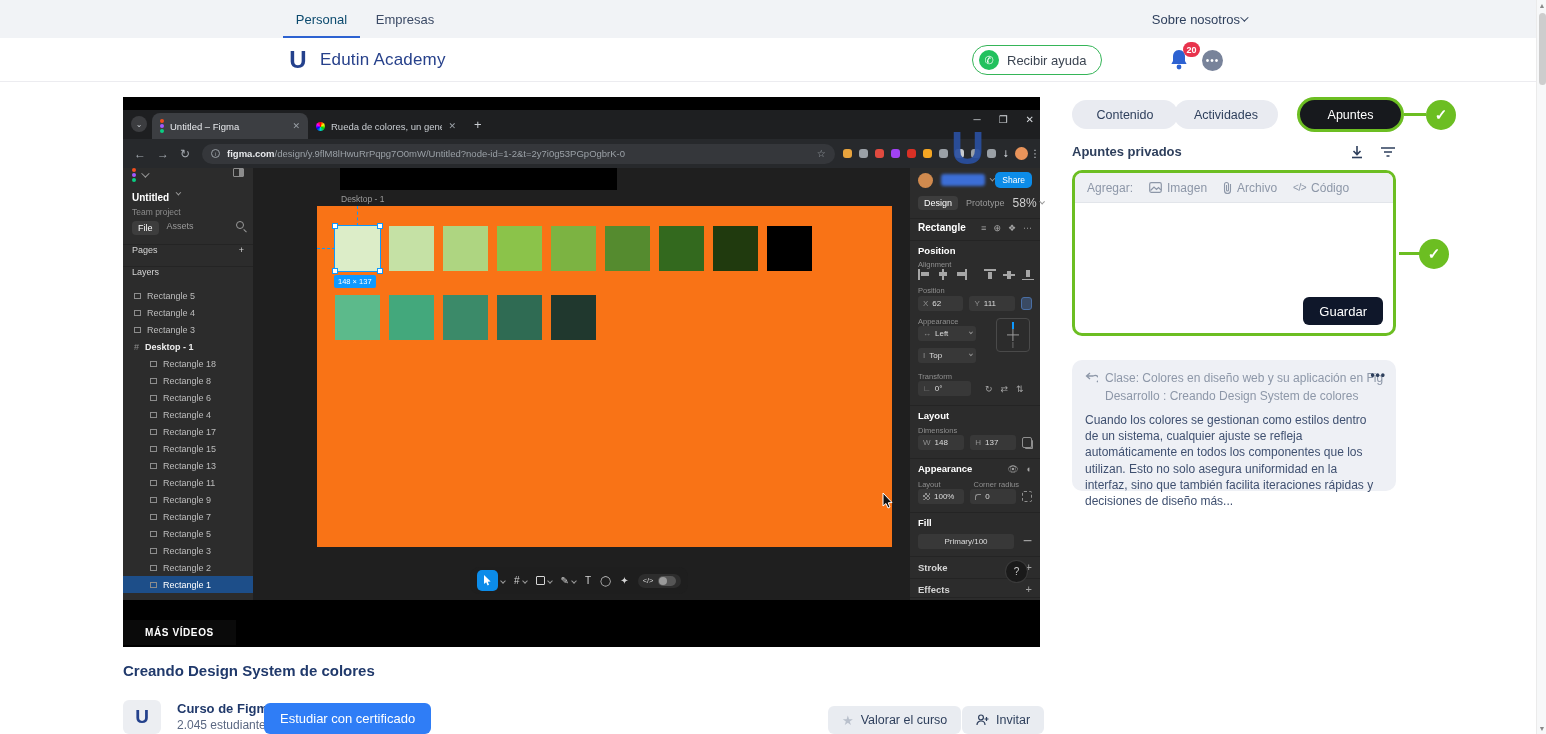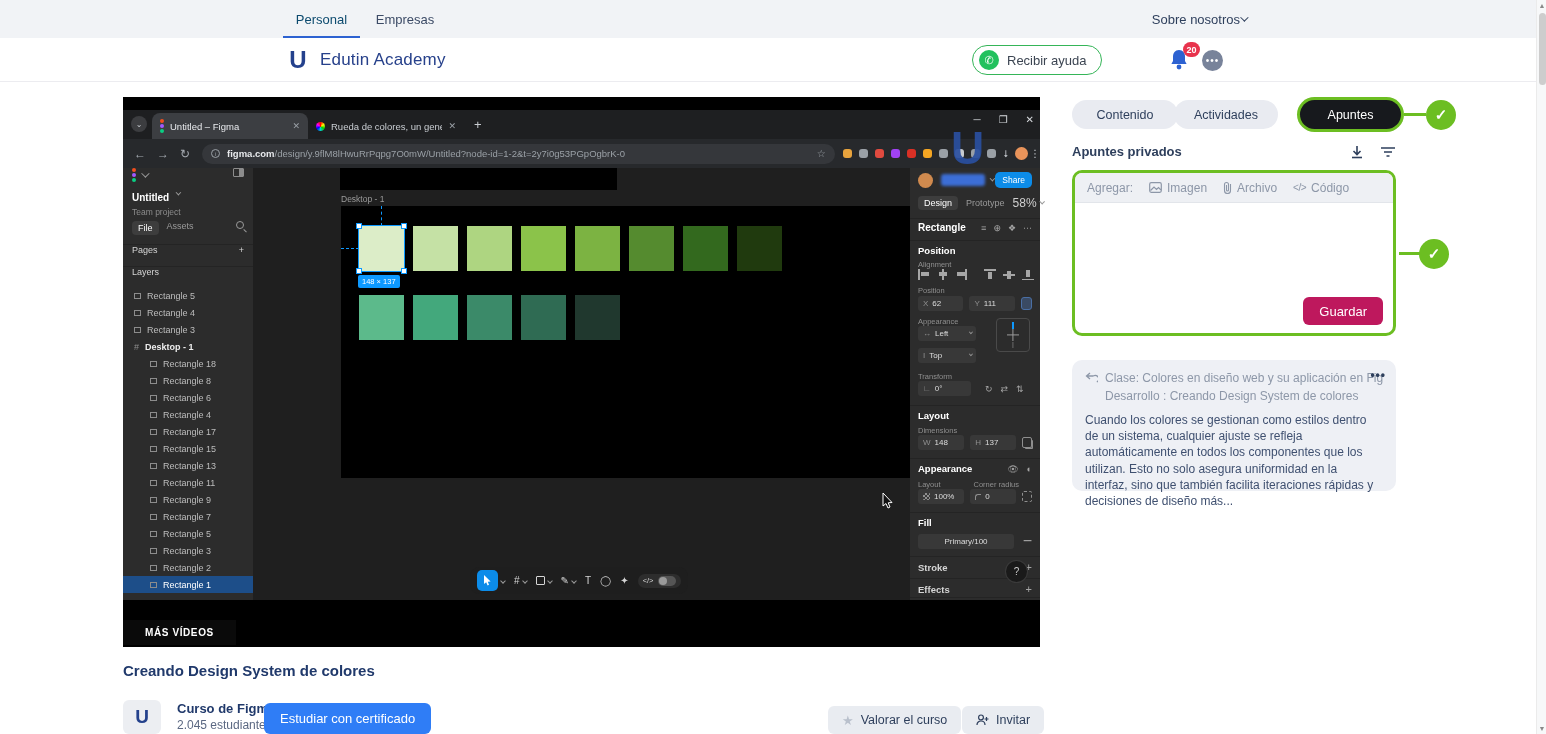--- a/index.html
+++ b/index.html
@@ -73,21 +73,21 @@
   .lyr { height:17px; display:flex; align-items:center; gap:6px; padding-left:11px; font-size:9px; color:#bdbdbd; cursor:pointer; }
   .lyr .sq { width:7px; height:6px; border:1px solid #8c8c8c; flex:none; }
   .lyr.frame-row { color:#eee; font-weight:600; }
   .lyr.frame-row .hash { color:#8c8c8c; font-weight:400; font-size:9px; }
   .lyr.child { padding-left:27px; }
   .lyr.selected { background:#1d4e89; color:#fff; }
 
   .fg-canvas { width:657px; height:432px; background:#1f1f1f; position:relative; flex:none; overflow:hidden; }
   .black-frame { position:absolute; left:87px; top:0; width:277px; height:22px; background:#000; }
   .frame-label { position:absolute; left:88px; top:26px; font-size:8.5px; color:#9b9b9b; }
-  .white-frame { position:absolute; left:88px; top:38px; width:575px; height:272px; background:#000000; }
+  .white-frame { position:absolute; left:64px; top:38px; width:575px; height:341px; background:#f97316; }
   .swrow { position:absolute; display:flex; gap:9px; }
   .swatch { width:45px; height:45px; position:relative; }
   .swatch.selected { outline:1.5px solid #0d99ff; }
   .swatch .h { position:absolute; width:6px; height:6px; background:#fff; border:1.2px solid #0d99ff; }
   .h1{left:-3px;top:-3px} .h2{right:-3px;top:-3px} .h3{left:-3px;bottom:-3px} .h4{right:-3px;bottom:-3px}
   .guide-v { position:absolute; left:40px; top:0; width:0; height:20px; border-left:1.3px dashed #0d99ff; }
   .guide-h { position:absolute; left:0; top:42px; width:18px; height:0; border-top:1.3px dashed #0d99ff; }
   .size-label { position:absolute; left:17px; top:69px; background:#0d99ff; color:#fff; font-size:7.5px; padding:2px 4px; border-radius:2px; }
   .cursor-ptr { position:absolute; left:629px; top:325px; }
   .fg-toolbar { position:absolute; left:217px; top:399px; height:27px; background:#1e1e1e; border-radius:9px; display:flex; align-items:center; padding:0 7px; gap:9px; color:#d5d5d5; }
@@ -137,21 +137,21 @@
   .connector { position:absolute; height:3px; background:#6cbe22; }
   .check-circle { position:absolute; width:30px; height:30px; border-radius:50%; background:#6cbe22; color:#fff; font-size:15px; font-weight:700; display:flex; align-items:center; justify-content:center; }
   .apuntes-hd { position:absolute; left:1072px; top:144px; width:324px; display:flex; align-items:center; }
   .apuntes-hd .lbl { font-size:13px; font-weight:600; color:#2e3f5c; }
   .hd-ic { margin-left:auto; cursor:pointer; }
   .editor { position:absolute; left:1072px; top:170px; width:324px; height:166px; background:#fff; border:3px solid #6cbe22; border-radius:10px; overflow:hidden; }
   .editor-bar { height:30px; background:#eef0f4; border-bottom:1px solid #e2e5ea; display:flex; align-items:center; gap:16px; padding:0 12px; font-size:12px; color:#8d97a8; }
   .editor-bar .tool-it { display:flex; align-items:center; gap:5px; cursor:pointer; }
   .editor textarea { width:100%; height:92px; border:none; outline:none; resize:none; padding:10px 12px; font-size:13px; color:#2e3f5c; background:transparent; }
   .editor textarea::placeholder { color:#a9b1c0; }
-  .save-btn { position:absolute; right:10px; bottom:8px; height:28px; padding:0 16px; background:#be185d; color:#fff; border:none; border-radius:6px; font-size:13px; cursor:pointer; }
+  .save-btn { position:absolute; right:10px; bottom:8px; height:28px; padding:0 16px; background:#0f172a; color:#fff; border:none; border-radius:6px; font-size:13px; cursor:pointer; }
   .note-card { position:absolute; left:1072px; top:360px; width:324px; height:131px; background:#eef0f5; border-radius:10px; padding:11px 13px; }
   .note-l1 { display:flex; align-items:flex-start; gap:7px; font-size:12px; color:#8d97a8; white-space:nowrap; overflow:hidden; }
   .note-kebab { position:absolute; right:10px; top:8px; color:#2e3f5c; font-weight:700; font-size:12px; letter-spacing:1px; cursor:pointer; }
   .note-l2 { font-size:12px; color:#8d97a8; padding-left:20px; margin-top:4px; }
   .note-body { font-size:12px; color:#3f5070; margin-top:9px; line-height:1.35; }
 
   
   .pg-scroll { position:absolute; right:0; top:0; width:10px; height:734px; background:#f7f8f9; border-left:1px solid #ebebeb; }
   .pg-scroll .arr { position:absolute; left:0; width:10px; text-align:center; font-size:7px; color:#8a8a8a; }
   .pg-thumb { position:absolute; left:1.5px; top:13px; width:7px; height:72px; background:#cdcdcd; border-radius:4px; }

